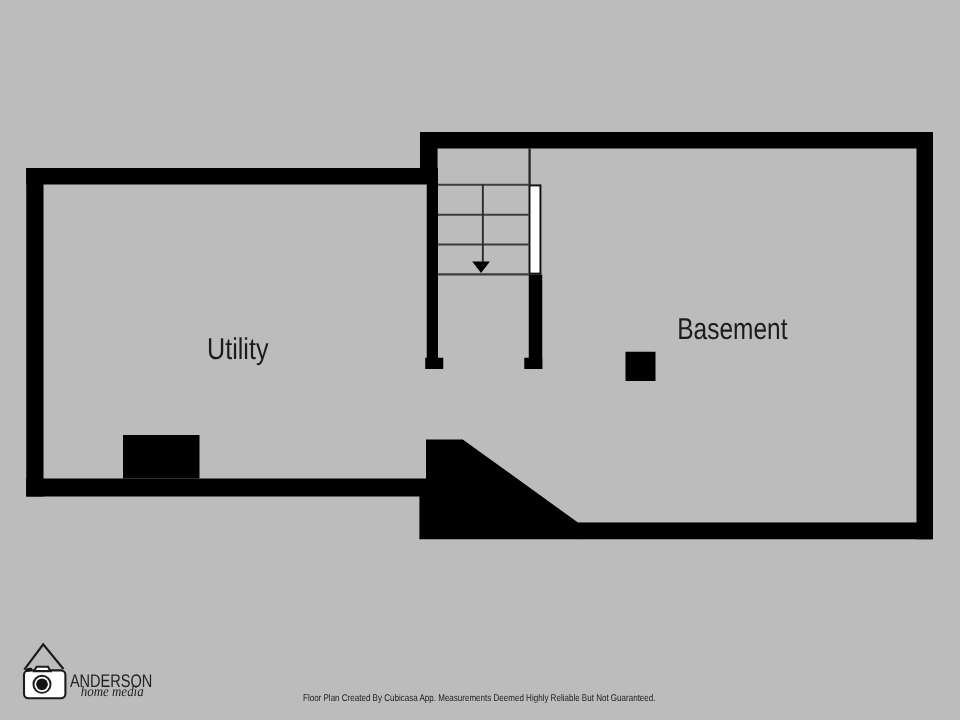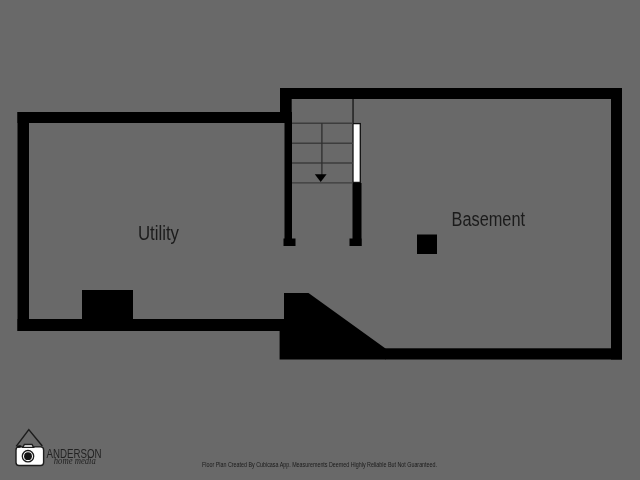--- a/index.html
+++ b/index.html
@@ -1,16 +1,16 @@
 <!DOCTYPE html>
 <html><head>
 <meta charset="utf-8">
 <style>
   html,body{margin:0;padding:0;background:#ffffff;}
-  .page{position:relative;width:640px;height:480px;background:#a16207;overflow:hidden;filter:grayscale(1);
+  .page{position:relative;width:640px;height:480px;background:#f9a8d4;overflow:hidden;filter:grayscale(1);
         font-family:"Liberation Sans",sans-serif;}
 </style>
 </head>
 <body>
 <div class="page">
 <svg width="640" height="480" viewBox="0 0 640 480" xmlns="http://www.w3.org/2000/svg">
 
   <rect x="280" y="88" width="342" height="11" fill="#000"></rect>
 
   <rect x="611" y="88" width="11" height="271.5" fill="#000"></rect>

